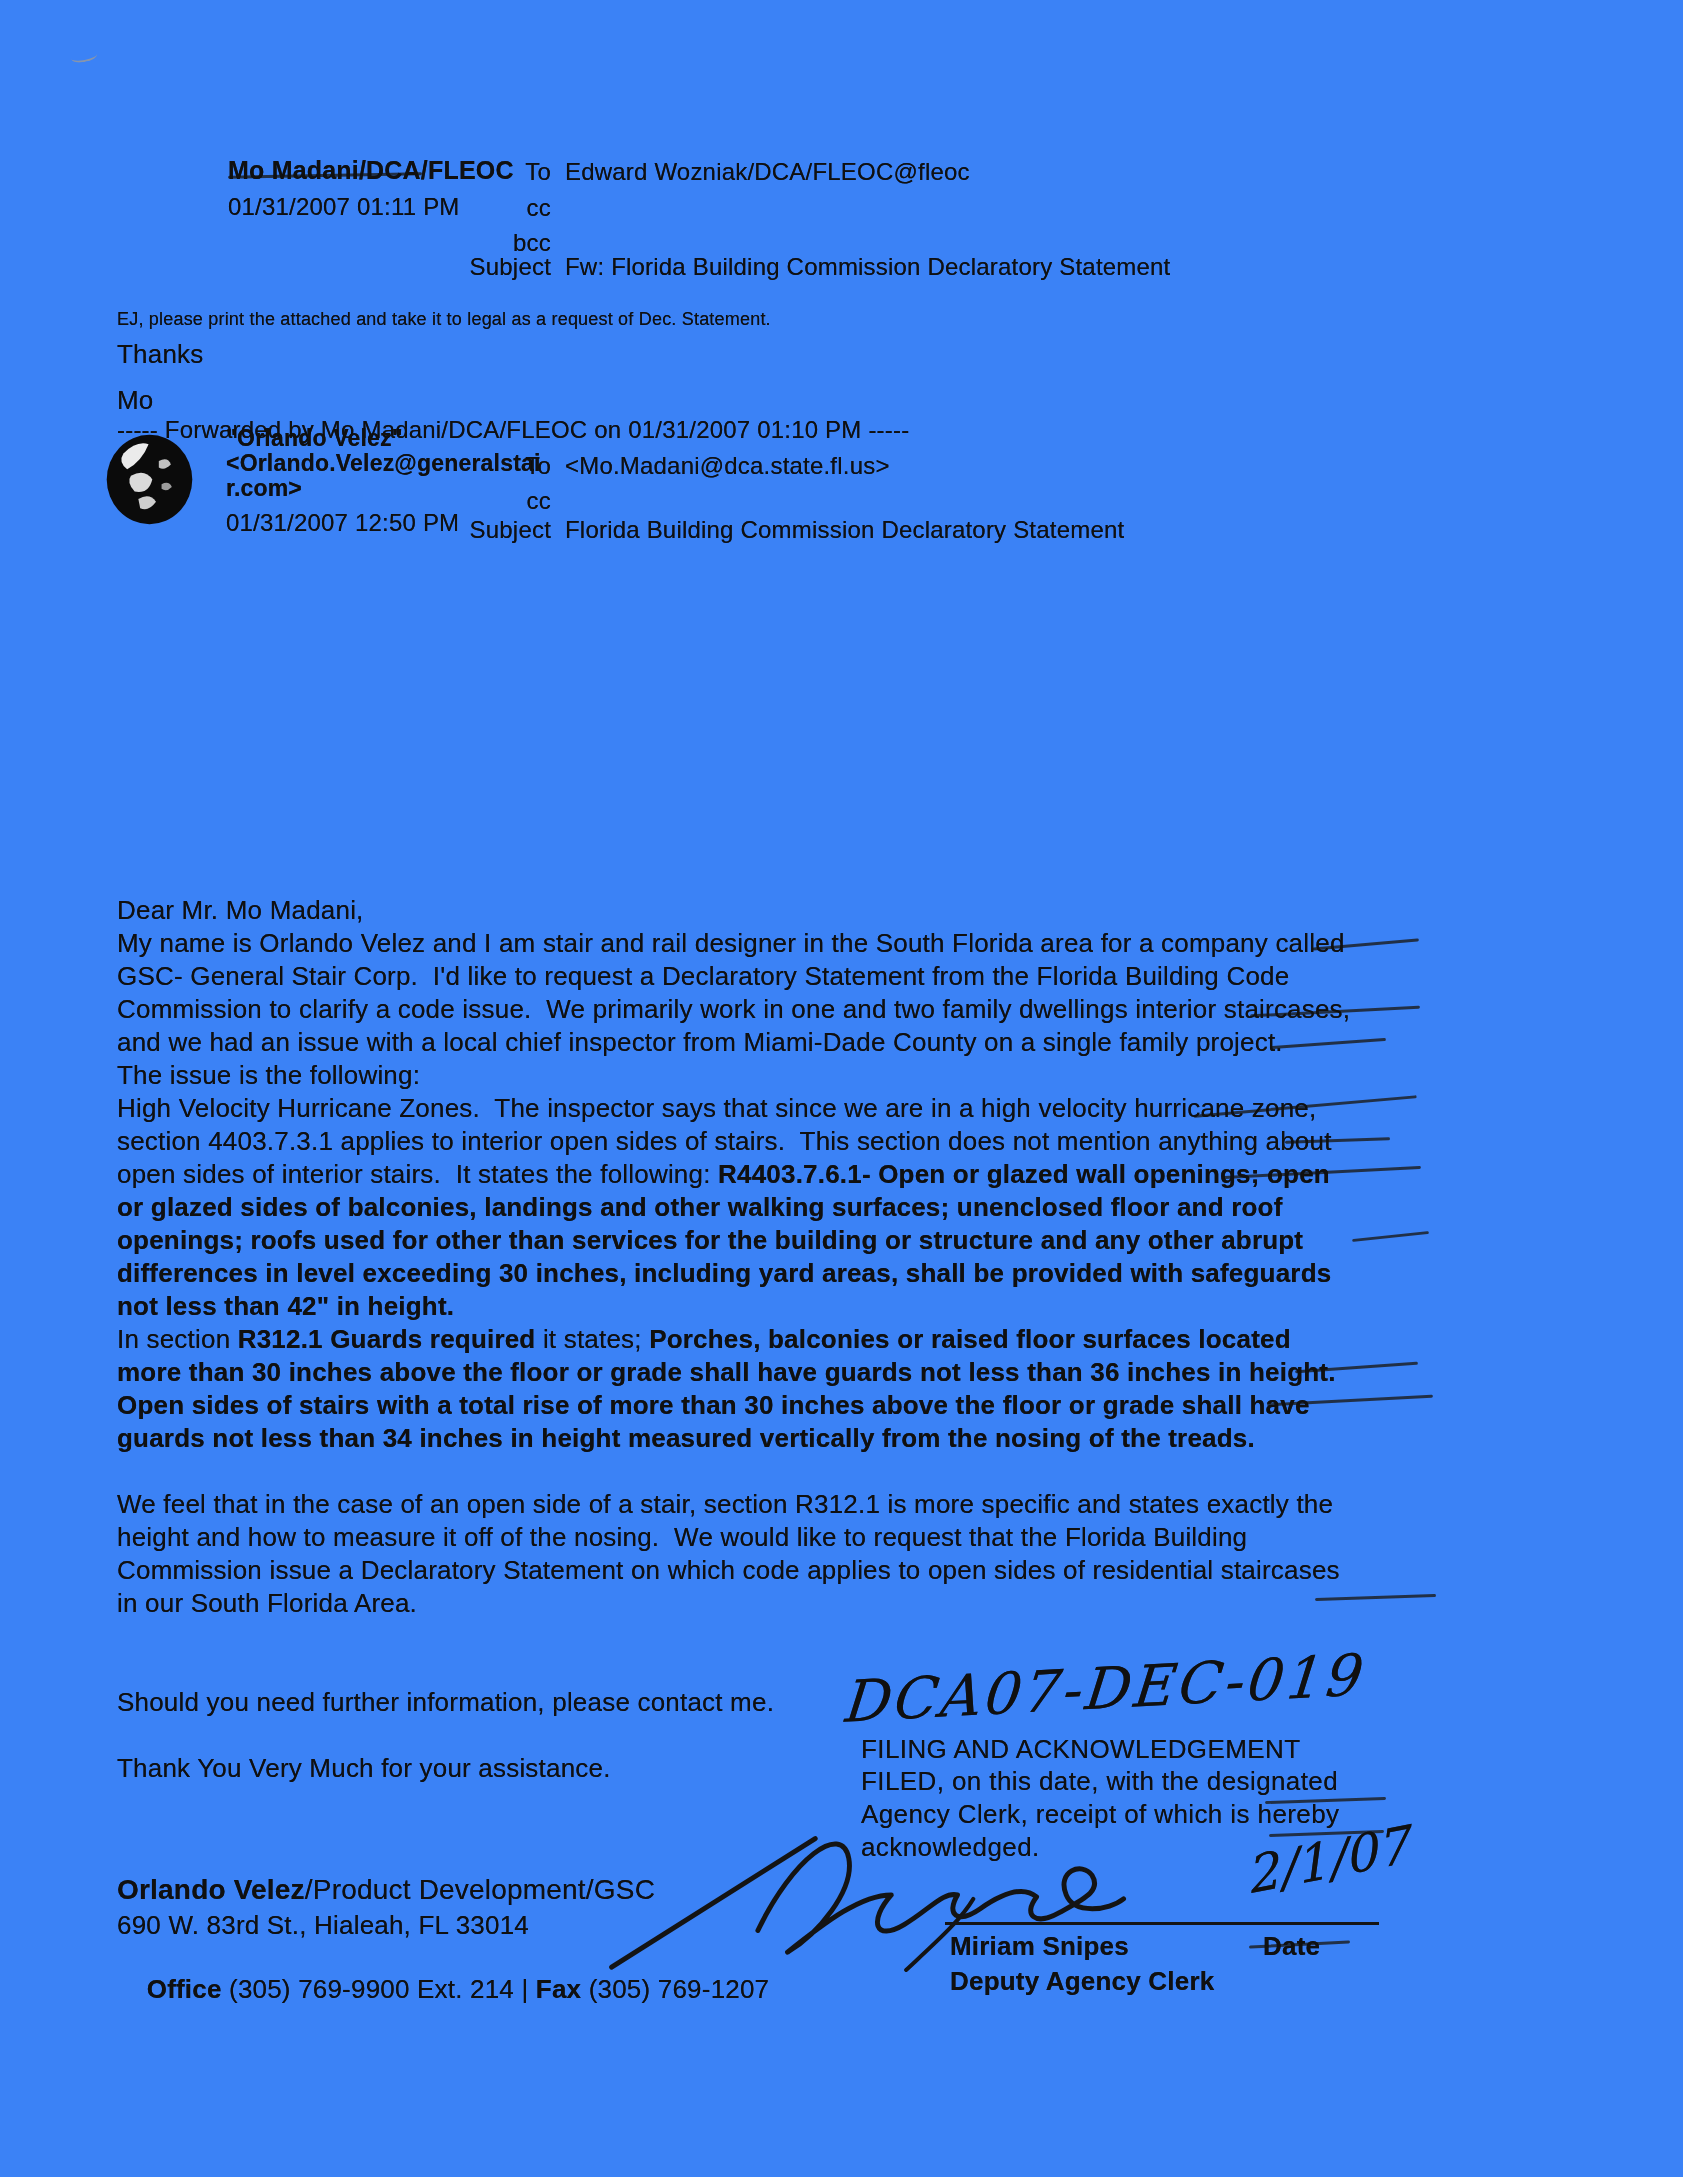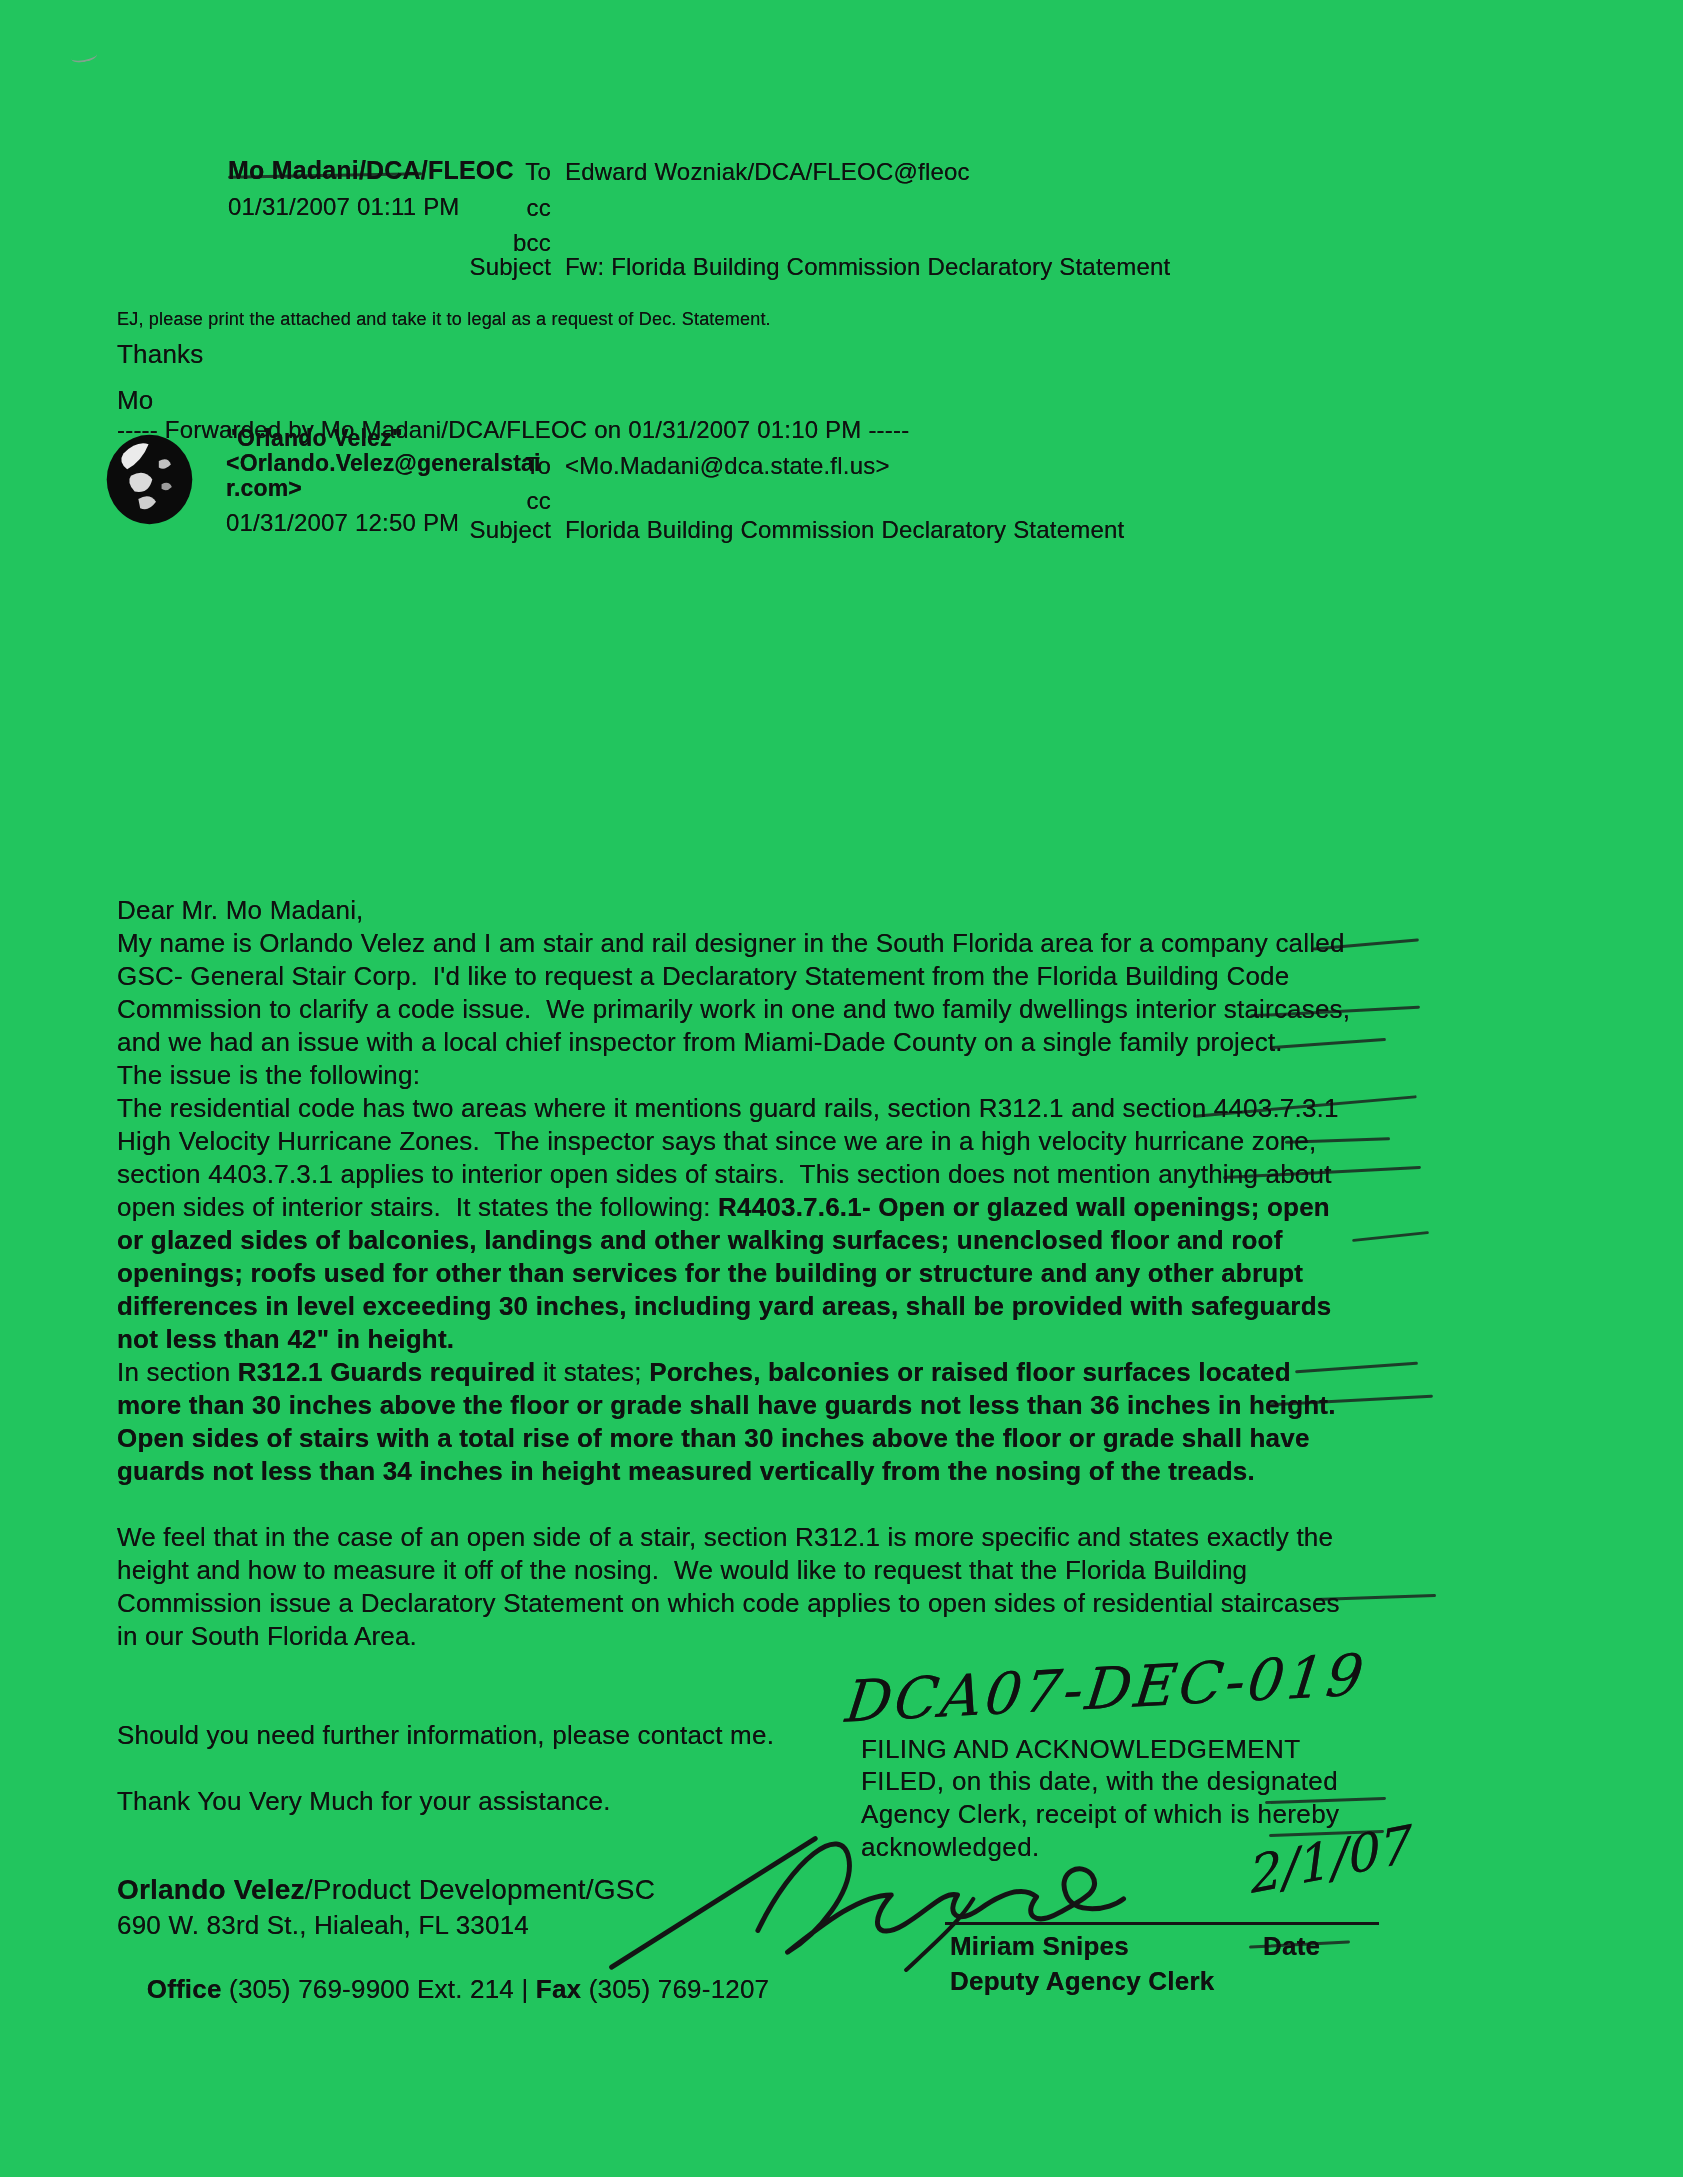--- a/index.html
+++ b/index.html
@@ -1,20 +1,20 @@
 <!DOCTYPE html>
 <html><head>
 <meta charset="utf-8">
 <style>
   html,body{margin:0;padding:0;background:#e8e8e8;}
   .page{
     position:relative;
     width:1683px;height:2177px;
     margin:0 auto;
-    background:#22c55e;
+    background:#3b82f6;
     overflow:hidden;
     font-family:"Liberation Sans","DejaVu Sans",sans-serif;
     color:#101010;
   }
   .scan{ text-shadow:0 0 0.6px rgba(0,0,0,.65); letter-spacing:0.2px; }
   .abs{ position:absolute; }
   .b{ font-weight:bold; }
 
   
   .from-name{ left:228px; top:156px; font-size:25px; font-weight:bold; }
@@ -147,21 +147,20 @@
     <span class="val">Florida Building Commission Declaratory Statement</span>
   </div>
 
   <div class="abs letter">
       <div class="ln"><span>Dear Mr. Mo Madani,</span></div>
       <div class="ln"><span>My name is Orlando Velez and I am stair and rail designer in the South Florida area for a company called</span></div>
       <div class="ln"><span>GSC- General Stair Corp.  I'd like to request a Declaratory Statement from the Florida Building Code</span></div>
       <div class="ln"><span>Commission to clarify a code issue.  We primarily work in one and two family dwellings interior staircases,</span></div>
       <div class="ln"><span>and we had an issue with a local chief inspector from Miami-Dade County on a single family project.</span></div>
       <div class="ln"><span>The issue is the following:</span></div>
-      <div class="ln"><span>The residential code has two areas where it mentions guard rails, section R312.1 and section 4403.7.3.1</span></div>
       <div class="ln"><span>High Velocity Hurricane Zones.  The inspector says that since we are in a high velocity hurricane zone,</span></div>
       <div class="ln"><span>section 4403.7.3.1 applies to interior open sides of stairs.  This section does not mention anything about</span></div>
       <div class="ln"><span>open sides of interior stairs.  It states the following: </span><span class="b">R4403.7.6.1- Open or glazed wall openings; open</span></div>
       <div class="ln"><span class="b">or glazed sides of balconies, landings and other walking surfaces; unenclosed floor and roof</span></div>
       <div class="ln"><span class="b">openings; roofs used for other than services for the building or structure and any other abrupt</span></div>
       <div class="ln"><span class="b">differences in level exceeding 30 inches, including yard areas, shall be provided with safeguards</span></div>
       <div class="ln"><span class="b">not less than 42" in height.</span></div>
       <div class="ln"><span>In section </span><span class="b">R312.1 Guards required</span><span> it states; </span><span class="b">Porches, balconies or raised floor surfaces located</span></div>
       <div class="ln"><span class="b">more than 30 inches above the floor or grade shall have guards not less than 36 inches in height.</span></div>
       <div class="ln"><span class="b">Open sides of stairs with a total rise of more than 30 inches above the floor or grade shall have</span></div>

